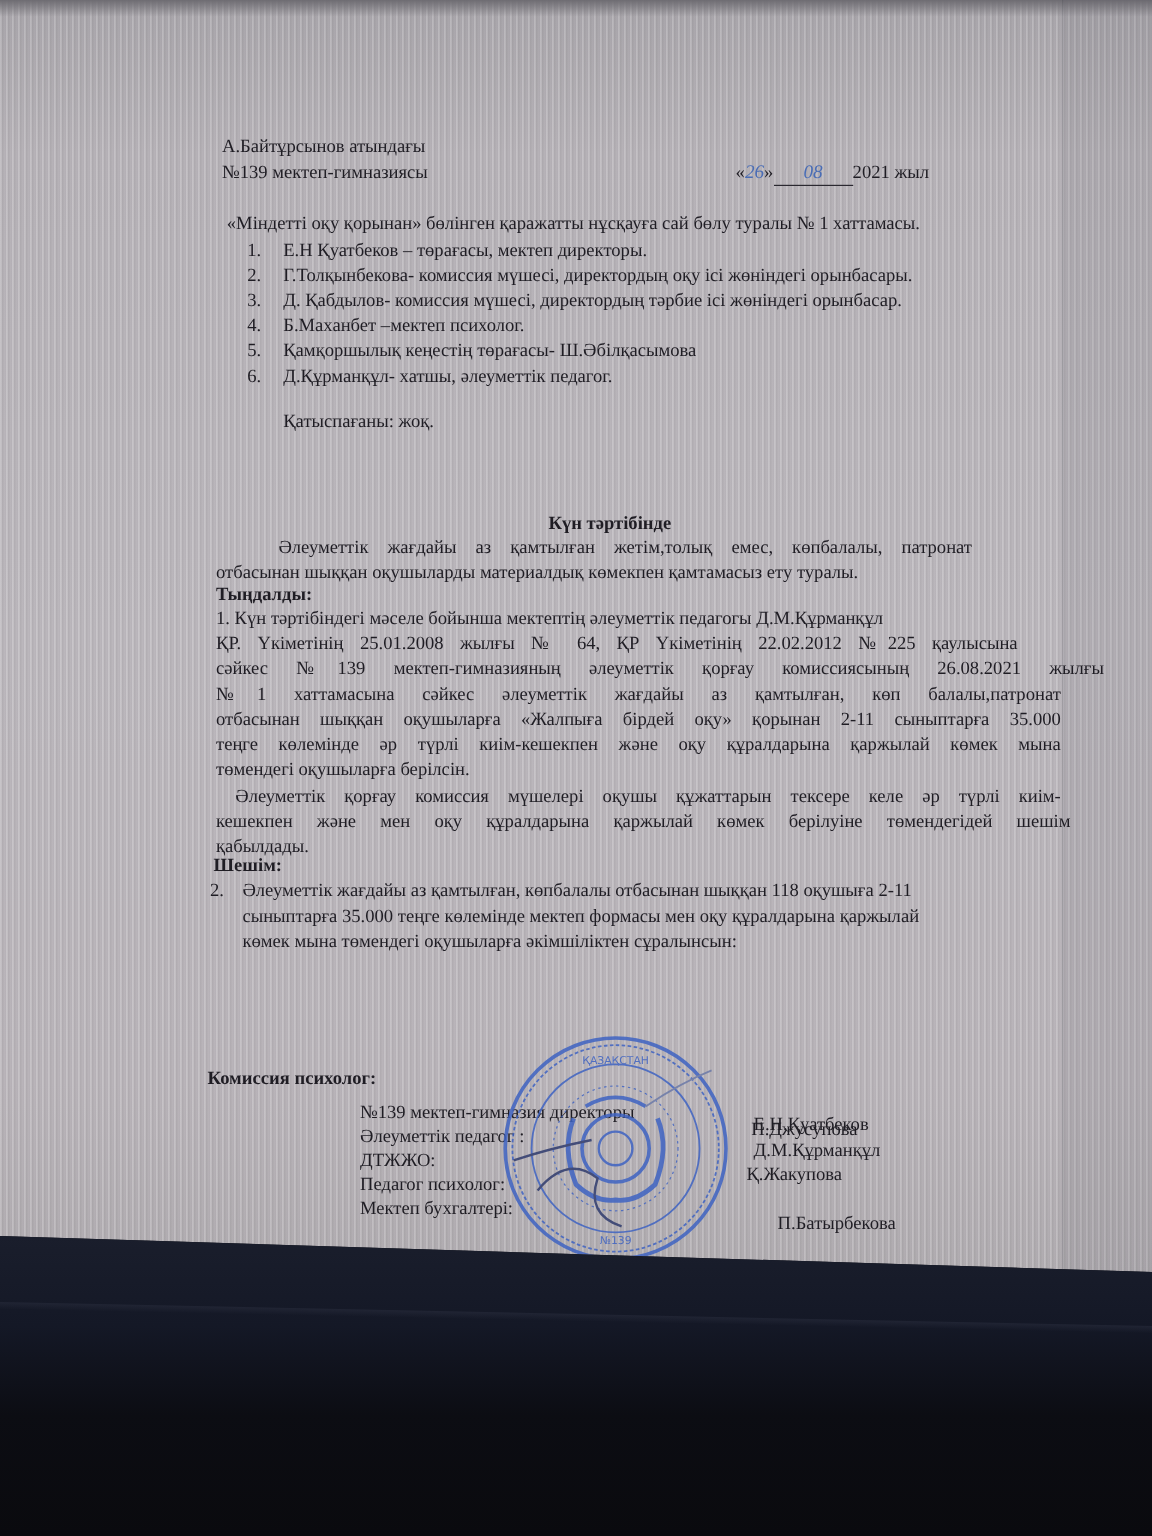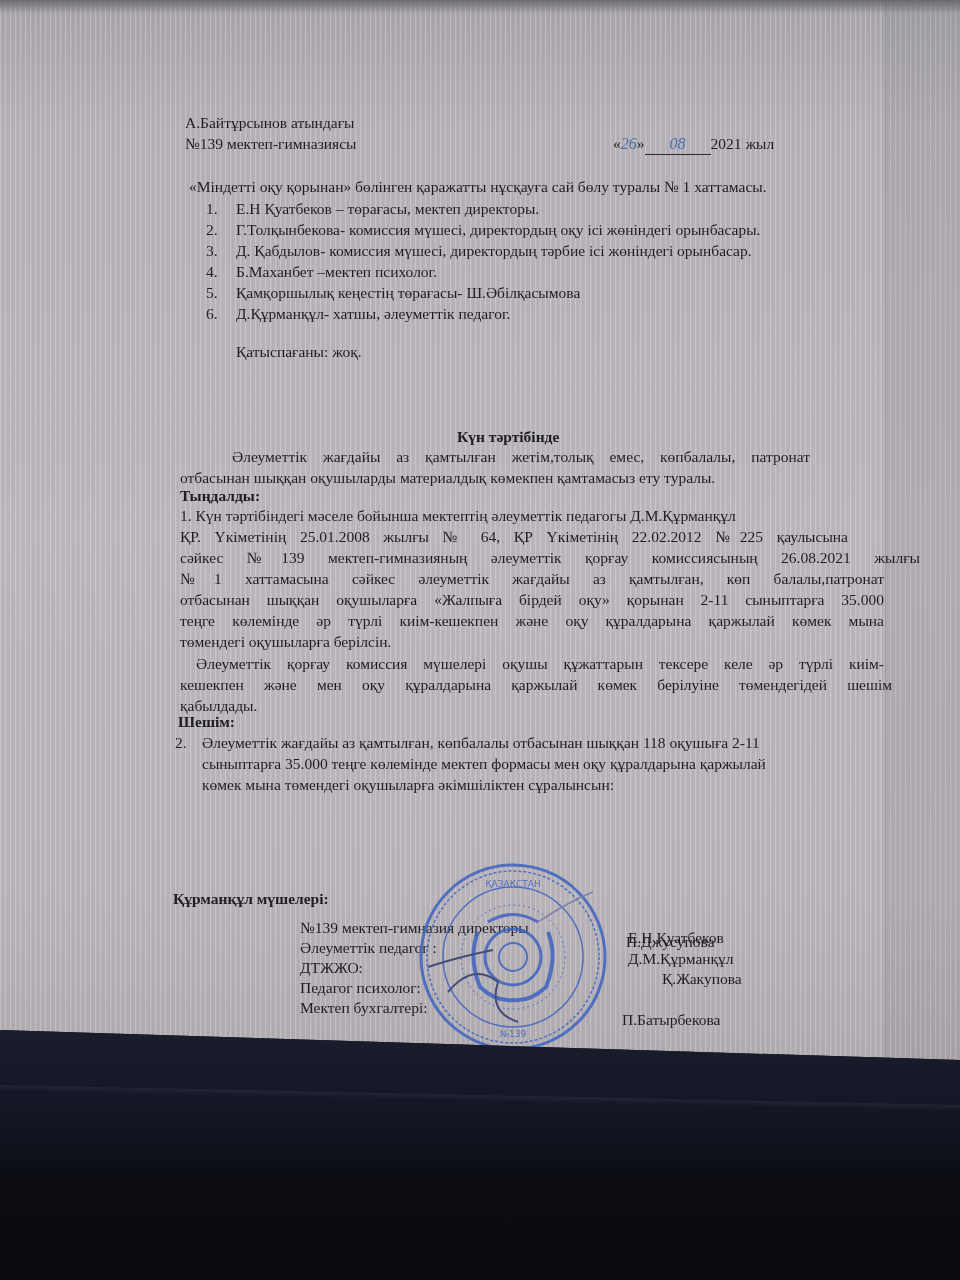--- a/index.html
+++ b/index.html
@@ -90,32 +90,32 @@
     <div class="t just" style="left:196px; top:654px; width:688px;">Әлеуметтік  қорғау  комиссия  мүшелері  оқушы  құжаттарын  тексере  келе  әр  түрлі  киім-</div>
     <div class="t just" style="left:180px; top:675px; width:712px;">кешекпен  және   мен  оқу  құралдарына  қаржылай  көмек  берілуіне  төмендегідей  шешім</div>
     <div class="t" style="left:180px; top:696px;">қабылдады.</div>
 
     <div class="t b" style="left:178px; top:712px;">Шешім:</div>
     <div class="t" style="left:175px; top:733px;">2.</div>
     <div class="t" style="left:202px; top:733px;">Әлеуметтік жағдайы аз қамтылған, көпбалалы отбасынан шыққан  118 оқушыға 2-11</div>
     <div class="t" style="left:202px; top:754px;">сыныптарға 35.000 теңге көлемінде мектеп формасы мен оқу құралдарына қаржылай</div>
     <div class="t" style="left:202px; top:775px;">көмек мына төмендегі оқушыларға әкімшіліктен сұралынсын:</div>
 
-    <div class="t b" style="left:173px; top:889px;">Құрманқұл мүшелері:</div>
+    <div class="t b" style="left:173px; top:889px;">Комиссия психолог:</div>
     <div>
       <div class="row-sig" style="left:300px; top:917px;">№139 мектеп-гимназия директоры</div>
       <div class="row-sig" style="left:628px; top:927px;">Е.Н.Қуатбеков</div>
       <div class="row-sig" style="left:300px; top:937px;">Әлеуметтік педагог :</div>
       <div class="row-sig" style="left:628px; top:948px;">Д.М.Құрманқұл</div>
       <div class="row-sig" style="left:300px; top:957px;">ДТЖЖО:</div>
-      <div class="row-sig" style="left:622px; top:968px;padding-left:40px;">Қ.Жакупова</div>
+      <div class="row-sig" style="left:622px; top:968px;">Қ.Жакупова</div>
       <div class="row-sig" style="left:300px; top:977px;">Педагог психолог:</div>
       <div class="row-sig" style="left:626px; top:931px;">П.Джусупова</div>
       <div class="row-sig" style="left:300px; top:997px;">Мектеп бухгалтері:</div>
-      <div class="row-sig" style="left:622px; top:1009px;">П.Батырбекова</div>
+      <div class="row-sig" style="left:622px; top:1009px;padding-left:26px;">П.Батырбекова</div>
     </div>
 
     <svg class="stamp" viewBox="0 0 190 190">
       <g fill="none" stroke="#3f63c2">
         <circle cx="95" cy="95" r="92" stroke-width="3"></circle>
         <circle cx="95" cy="95" r="86" stroke-width="1.5" stroke-dasharray="3 2"></circle>
         <circle cx="95" cy="95" r="70" stroke-width="1.5"></circle>
         <circle cx="95" cy="95" r="52" stroke-width="1" stroke-dasharray="2 3"></circle>
         <circle cx="95" cy="95" r="28" stroke-width="3"></circle>
         <circle cx="95" cy="95" r="14" stroke-width="2"></circle>

